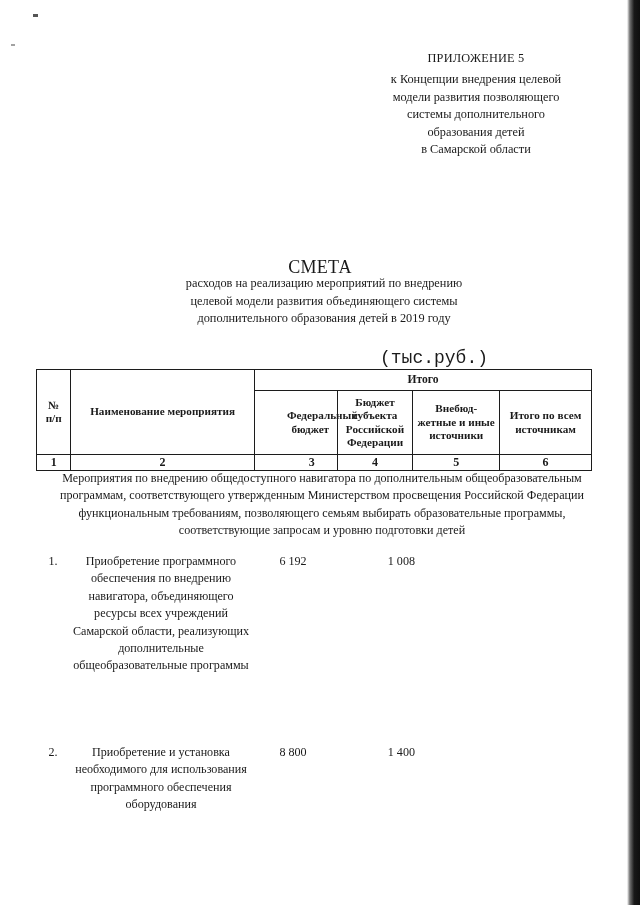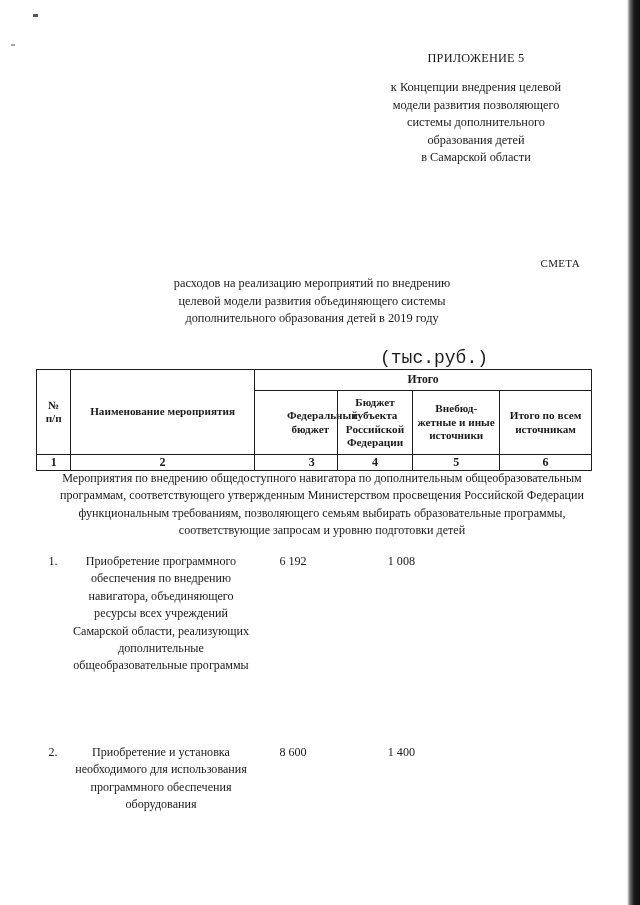--- a/index.html
+++ b/index.html
@@ -40,36 +40,36 @@
     position: absolute;
     left: 352px;
     top: 50px;
     width: 248px;
     text-align: center;
     font-size: 12.3px;
     line-height: 17.4px;
   }
   .appendix .title-line {
     letter-spacing: .2px;
-    margin-bottom: 12px;
+    margin-bottom: 4px;
   }
 
   
   .doc-title {
     position: absolute;
     left: 60px;
     top: 257px;
     width: 520px;
-    text-align: right;
-    font-size: 11px;
+    text-align: center;
+    font-size: 18px;
     letter-spacing: .3px;
   }
   .doc-subtitle {
     position: absolute;
-    left: 52px;
+    left: 64px;
     top: 275px;
     width: 520px;
     text-align: center;
     font-size: 12.3px;
     line-height: 17.6px;
   }
 
   
   .units {
     position: absolute;
@@ -242,19 +242,19 @@
     <div class="dr-name">Приобретение программного обеспечения по внедрению навигатора, объединяющего ресурсы всех учреждений Самарской области, реализующих дополнительные общеобразовательные программы</div>
     <div class="dr-v3">6 192</div>
     <div class="dr-v4">1 008</div>
     <div class="dr-v5"></div>
     <div class="dr-v6"></div>
   </div>
 
   <div class="data-row row-2">
     <div class="dr-num">2.</div>
     <div class="dr-name">Приобретение и установка необходимого для использования программного обеспечения оборудования</div>
-    <div class="dr-v3">8 600</div>
+    <div class="dr-v3">8 800</div>
     <div class="dr-v4">1 400</div>
     <div class="dr-v5"></div>
     <div class="dr-v6"></div>
   </div>
 
 </div>
 
 </body></html>

